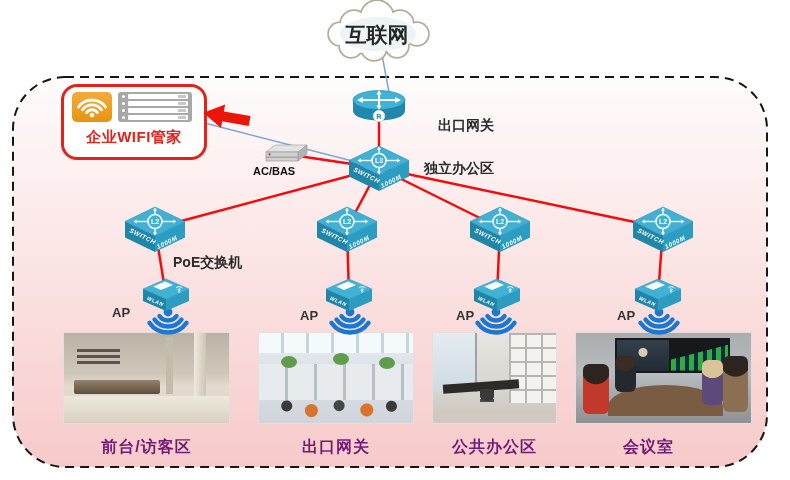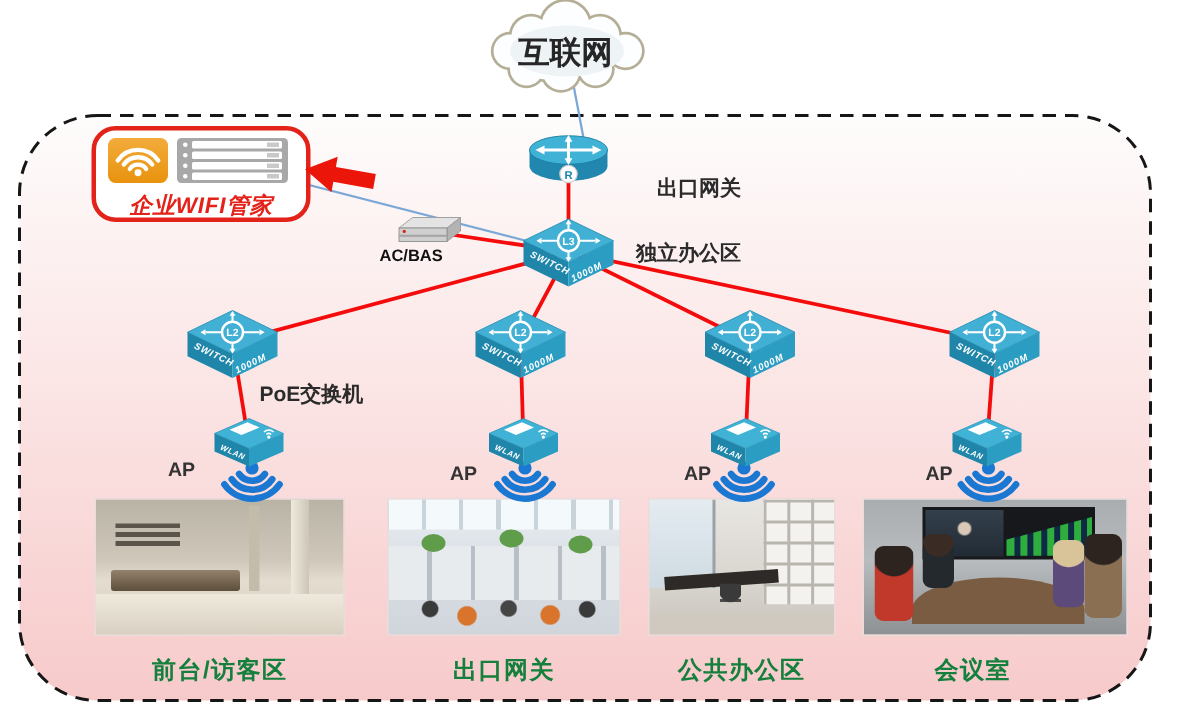--- a/index.html
+++ b/index.html
@@ -15,27 +15,27 @@
   .device{position:absolute;z-index:4;}
   .lbl{
     position:absolute;z-index:5;font-weight:700;color:#2b2b2b;
     white-space:nowrap;line-height:1;
   }
   .lbl-gateway,.lbl-core,.lbl-poe{font-size:14px;}
   .lbl-acbas{font-size:11px;color:#111;}
   .lbl-ap{font-size:13px;font-weight:700;color:#333;margin-top:20px;}
   .zone-label{
     position:absolute;top:437px;z-index:5;text-align:center;
-    font-size:16px;font-weight:700;color:#15803d;letter-spacing:1px;
+    font-size:16px;font-weight:700;color:#701a75;letter-spacing:1px;
   }
   
   .manager-box{
-    position:absolute;left:61px;top:84px;width:146px;height:64px;
+    position:absolute;left:61px;top:84px;width:146px;height:76px;
     background:#ffffff;border:3px solid #e32219;border-radius:16px;
-    z-index:6;box-sizing:border-box;font-style:italic;
+    z-index:6;box-sizing:border-box;
   }
   .manager-icons{position:absolute;left:8px;top:5px;height:32px;width:130px;display:flex;gap:6px;}
   .wifi-chip{
     width:40px;height:30px;border-radius:5px;
     background:linear-gradient(180deg,#f3ab3a,#e8930f);
     display:flex;align-items:center;justify-content:center;
   }
   .server-chip{
     width:74px;height:30px;border-radius:3px;background:#a8a8a8;
     padding:2px 4px;box-sizing:border-box;display:flex;flex-direction:column;justify-content:space-between;

